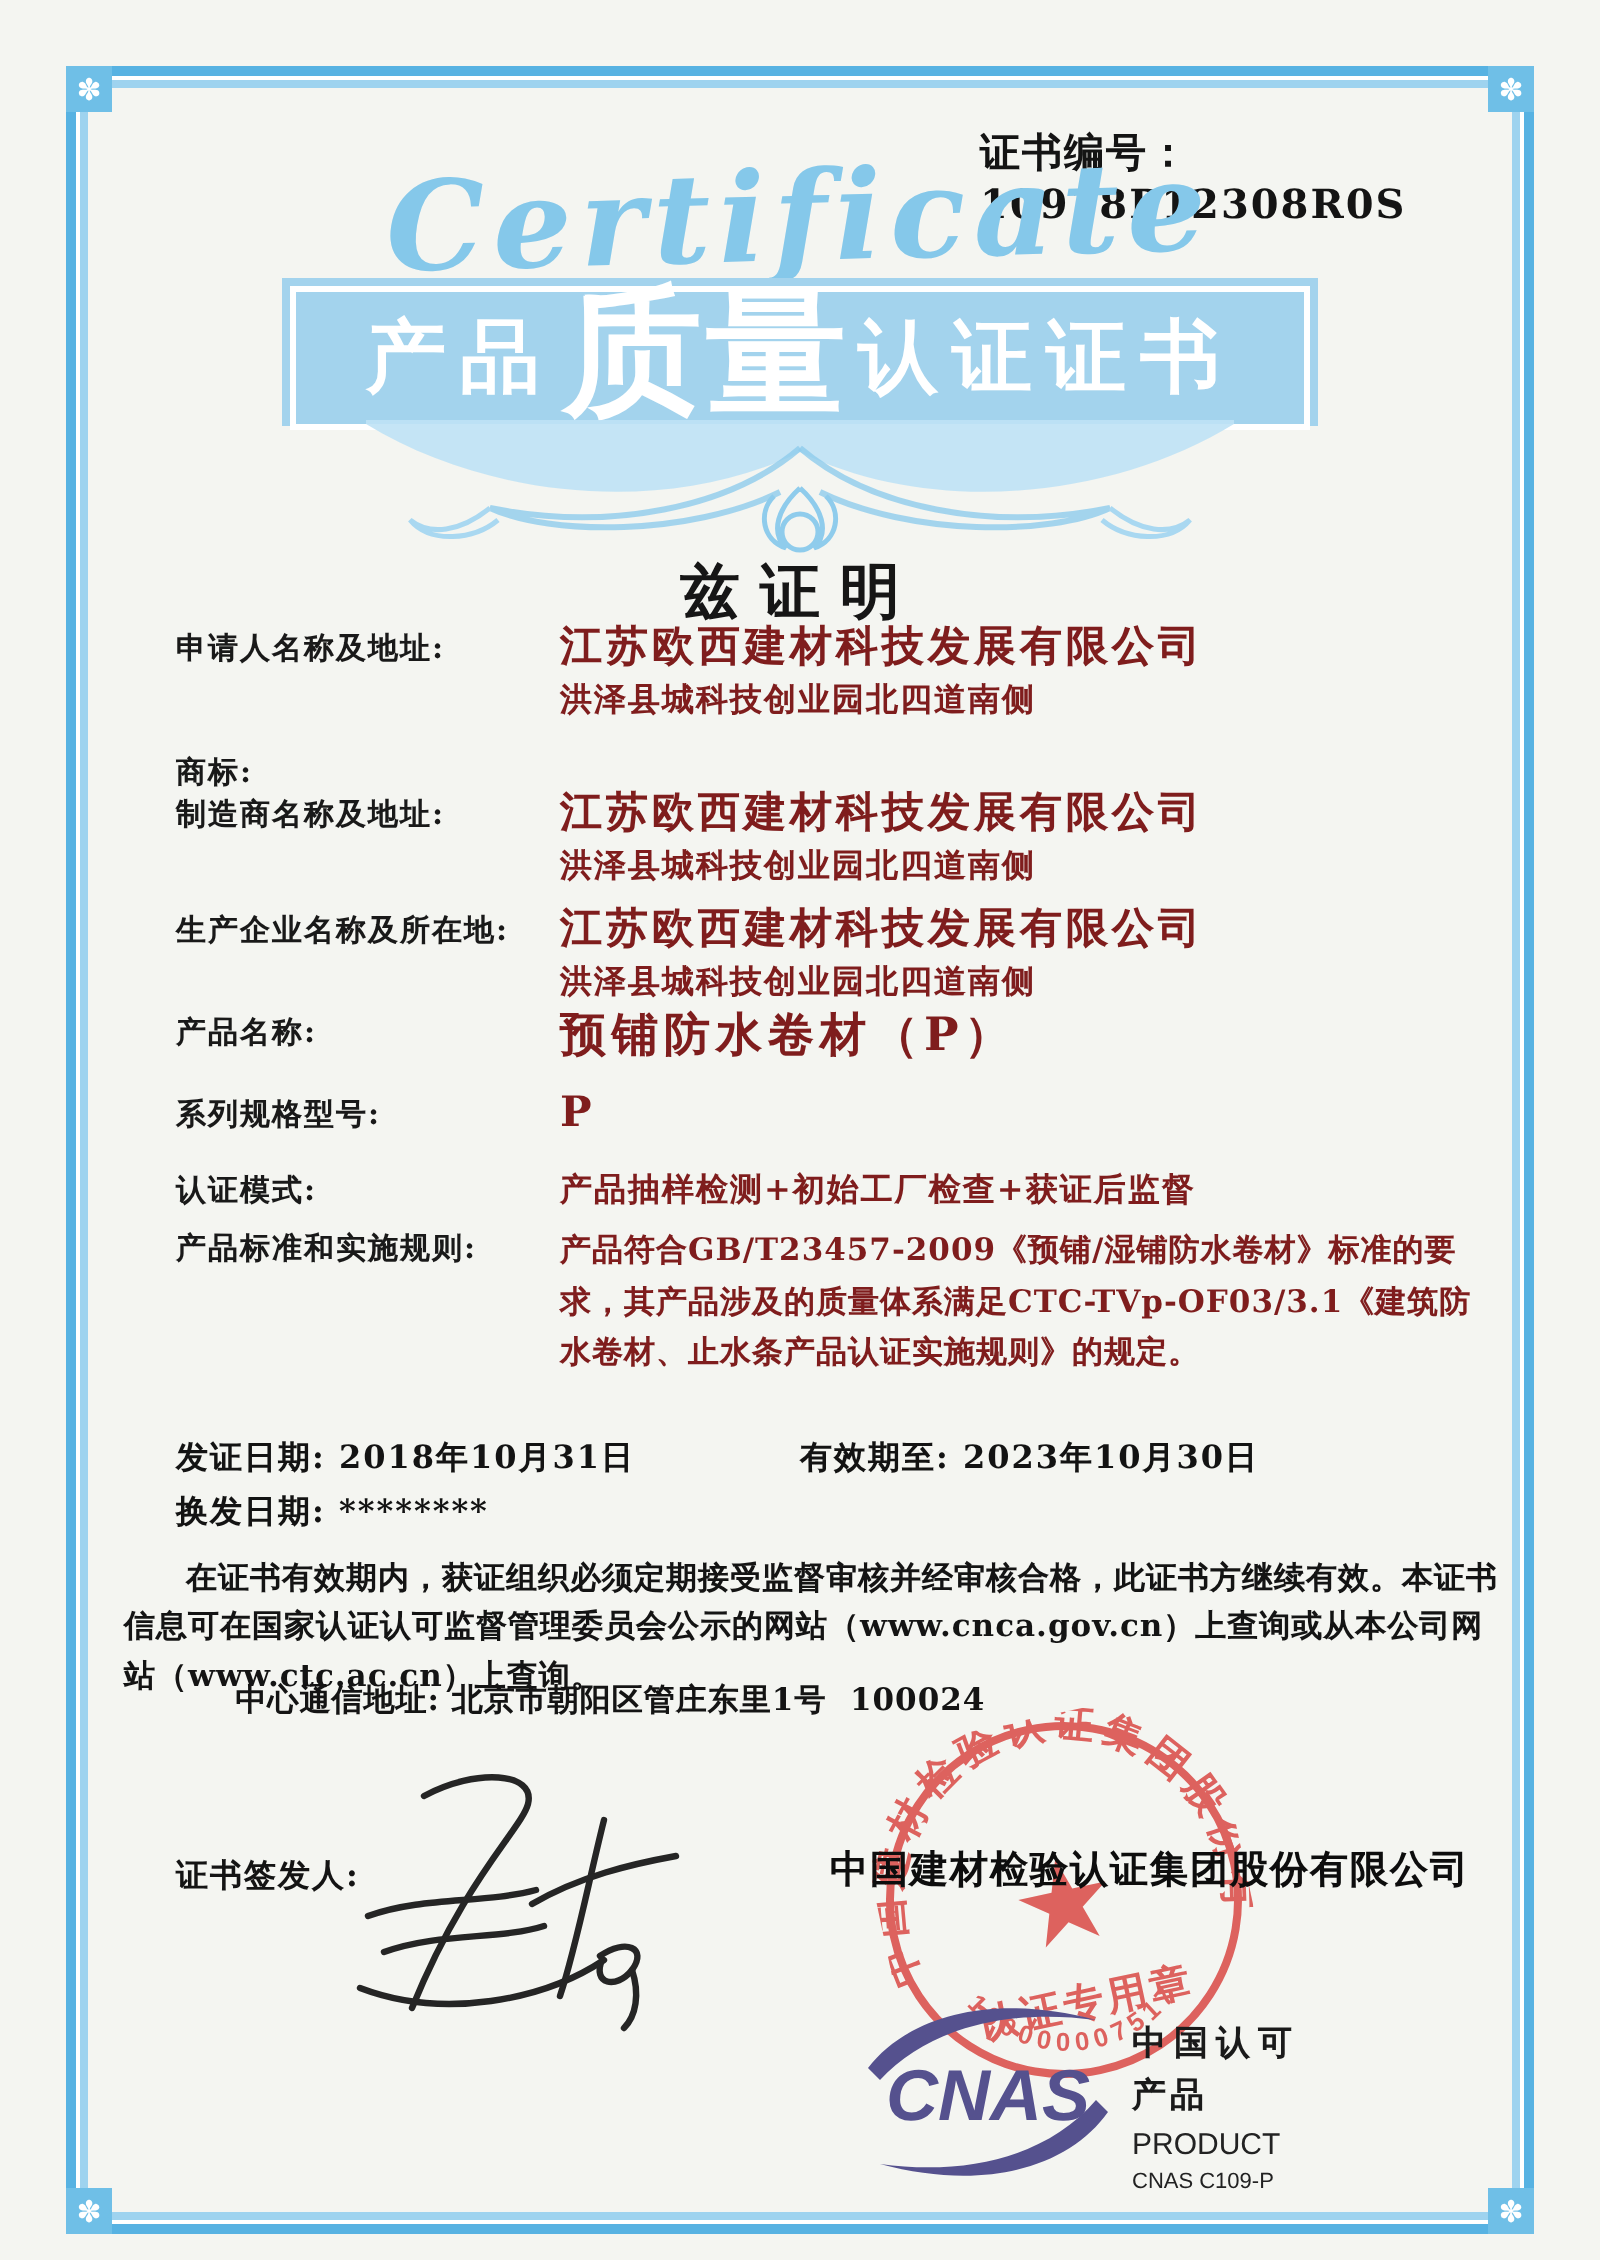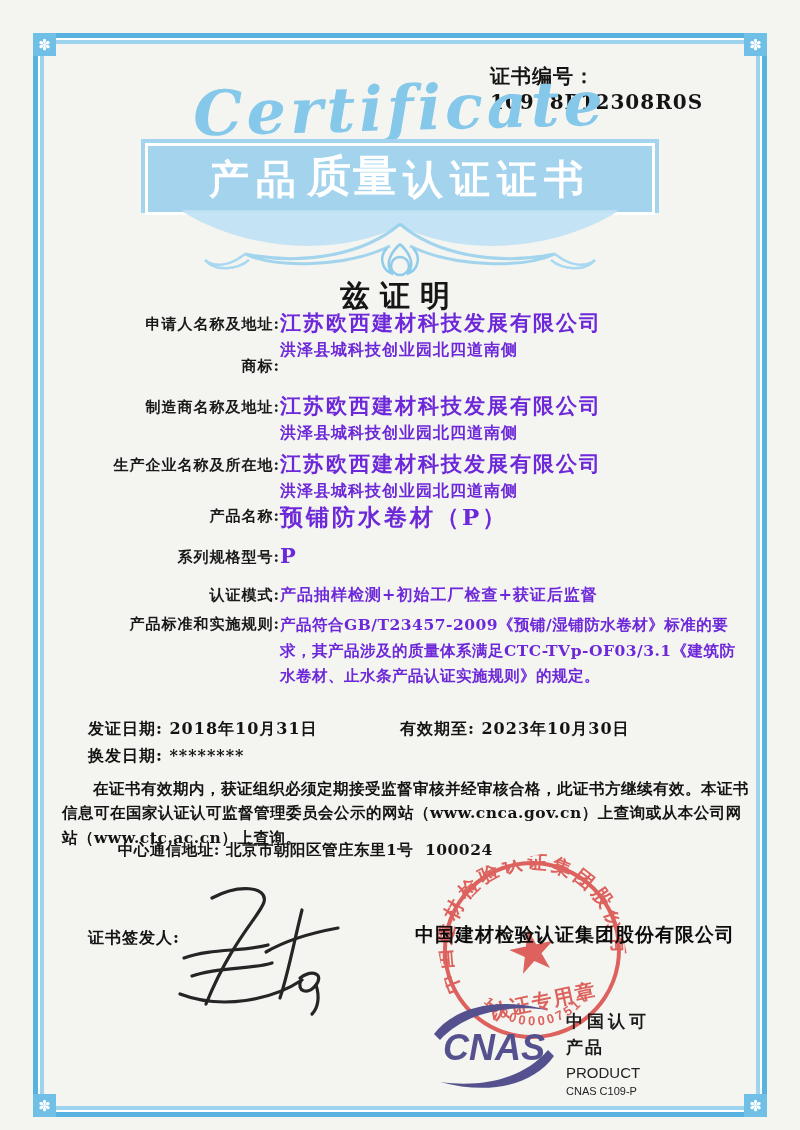--- a/index.html
+++ b/index.html
@@ -18,36 +18,36 @@
 
   
   .cert-no{position:absolute;left:490px;top:63px;font-size:20px;font-weight:700;color:#141414;letter-spacing:1px;}
   .script-title{position:absolute;left:0;right:0;top:72px;text-align:center;
     font-family:"DejaVu Serif",serif;font-style:italic;font-weight:700;
     font-size:62px;color:#85c8ea;letter-spacing:4px;transform:rotate(-1.5deg);}
   .banner{position:absolute;left:141px;top:139px;width:518px;height:74px;background:#a3d3ed;padding:4px;box-sizing:border-box;}
   .banner-inner{height:100%;border:3px solid #ffffff;display:flex;align-items:center;justify-content:center;overflow:visible;}
   .banner-inner span{color:#ffffff;font-family:"DejaVu Sans","Liberation Sans",sans-serif;font-weight:800;line-height:1;}
   .bn-small{font-size:40px;letter-spacing:7px;}
-  .bn-big{font-size:44px;letter-spacing:2px;margin:0 4px 6px 4px;}
+  .bn-big{font-size:70px;letter-spacing:2px;margin:0 4px 6px 4px;}
   .flourish{position:absolute;left:175px;top:210px;}
   .heading{position:absolute;left:0;right:0;top:276px;text-align:center;font-size:30px;font-weight:700;
     letter-spacing:10px;color:#161616;margin:0;}
 
   
   .row{position:absolute;left:88px;right:52px;display:flex;}
-  .lbl{width:192px;flex:none;font-size:15px;font-weight:600;color:#191919;padding-top:5px;letter-spacing:1px;text-align:right;}
-  .val{flex:1;color:#6d28d9;}
+  .lbl{width:192px;flex:none;font-size:15px;font-weight:600;color:#191919;padding-top:5px;letter-spacing:1px;}
+  .val{flex:1;color:#7f1d1d;}
   .company{font-size:21px;font-weight:700;letter-spacing:2px;line-height:1.25;}
   .addr{font-size:16px;font-weight:600;letter-spacing:1px;margin-top:4px;}
   .product{font-size:23px;font-weight:700;letter-spacing:3px;}
   .model{font-size:21px;font-weight:700;font-family:"DejaVu Serif",serif;}
   .mode{font-size:16px;font-weight:700;letter-spacing:1px;padding-top:4px;}
   .std{font-size:15.5px;font-weight:700;line-height:1.65;letter-spacing:0.5px;padding-top:2px;}
-  .r1{top:310px}.r2{top:352px}.r3{top:393px}.r4{top:451px}
+  .r1{top:310px}.r2{top:372px}.r3{top:393px}.r4{top:451px}
   .r5{top:502px}.r6{top:543px}.r7{top:581px}.r8{top:610px}
 
   
   .dateline{position:absolute;font-size:16px;font-weight:700;color:#131313;letter-spacing:1px;}
   .d-issue{left:88px;top:719px;}
   .d-valid{left:400px;top:719px;}
   .d-renew{left:88px;top:746px;}
 
   
   .notice{position:absolute;left:62px;top:777px;width:692px;font-size:15.5px;font-weight:600;

